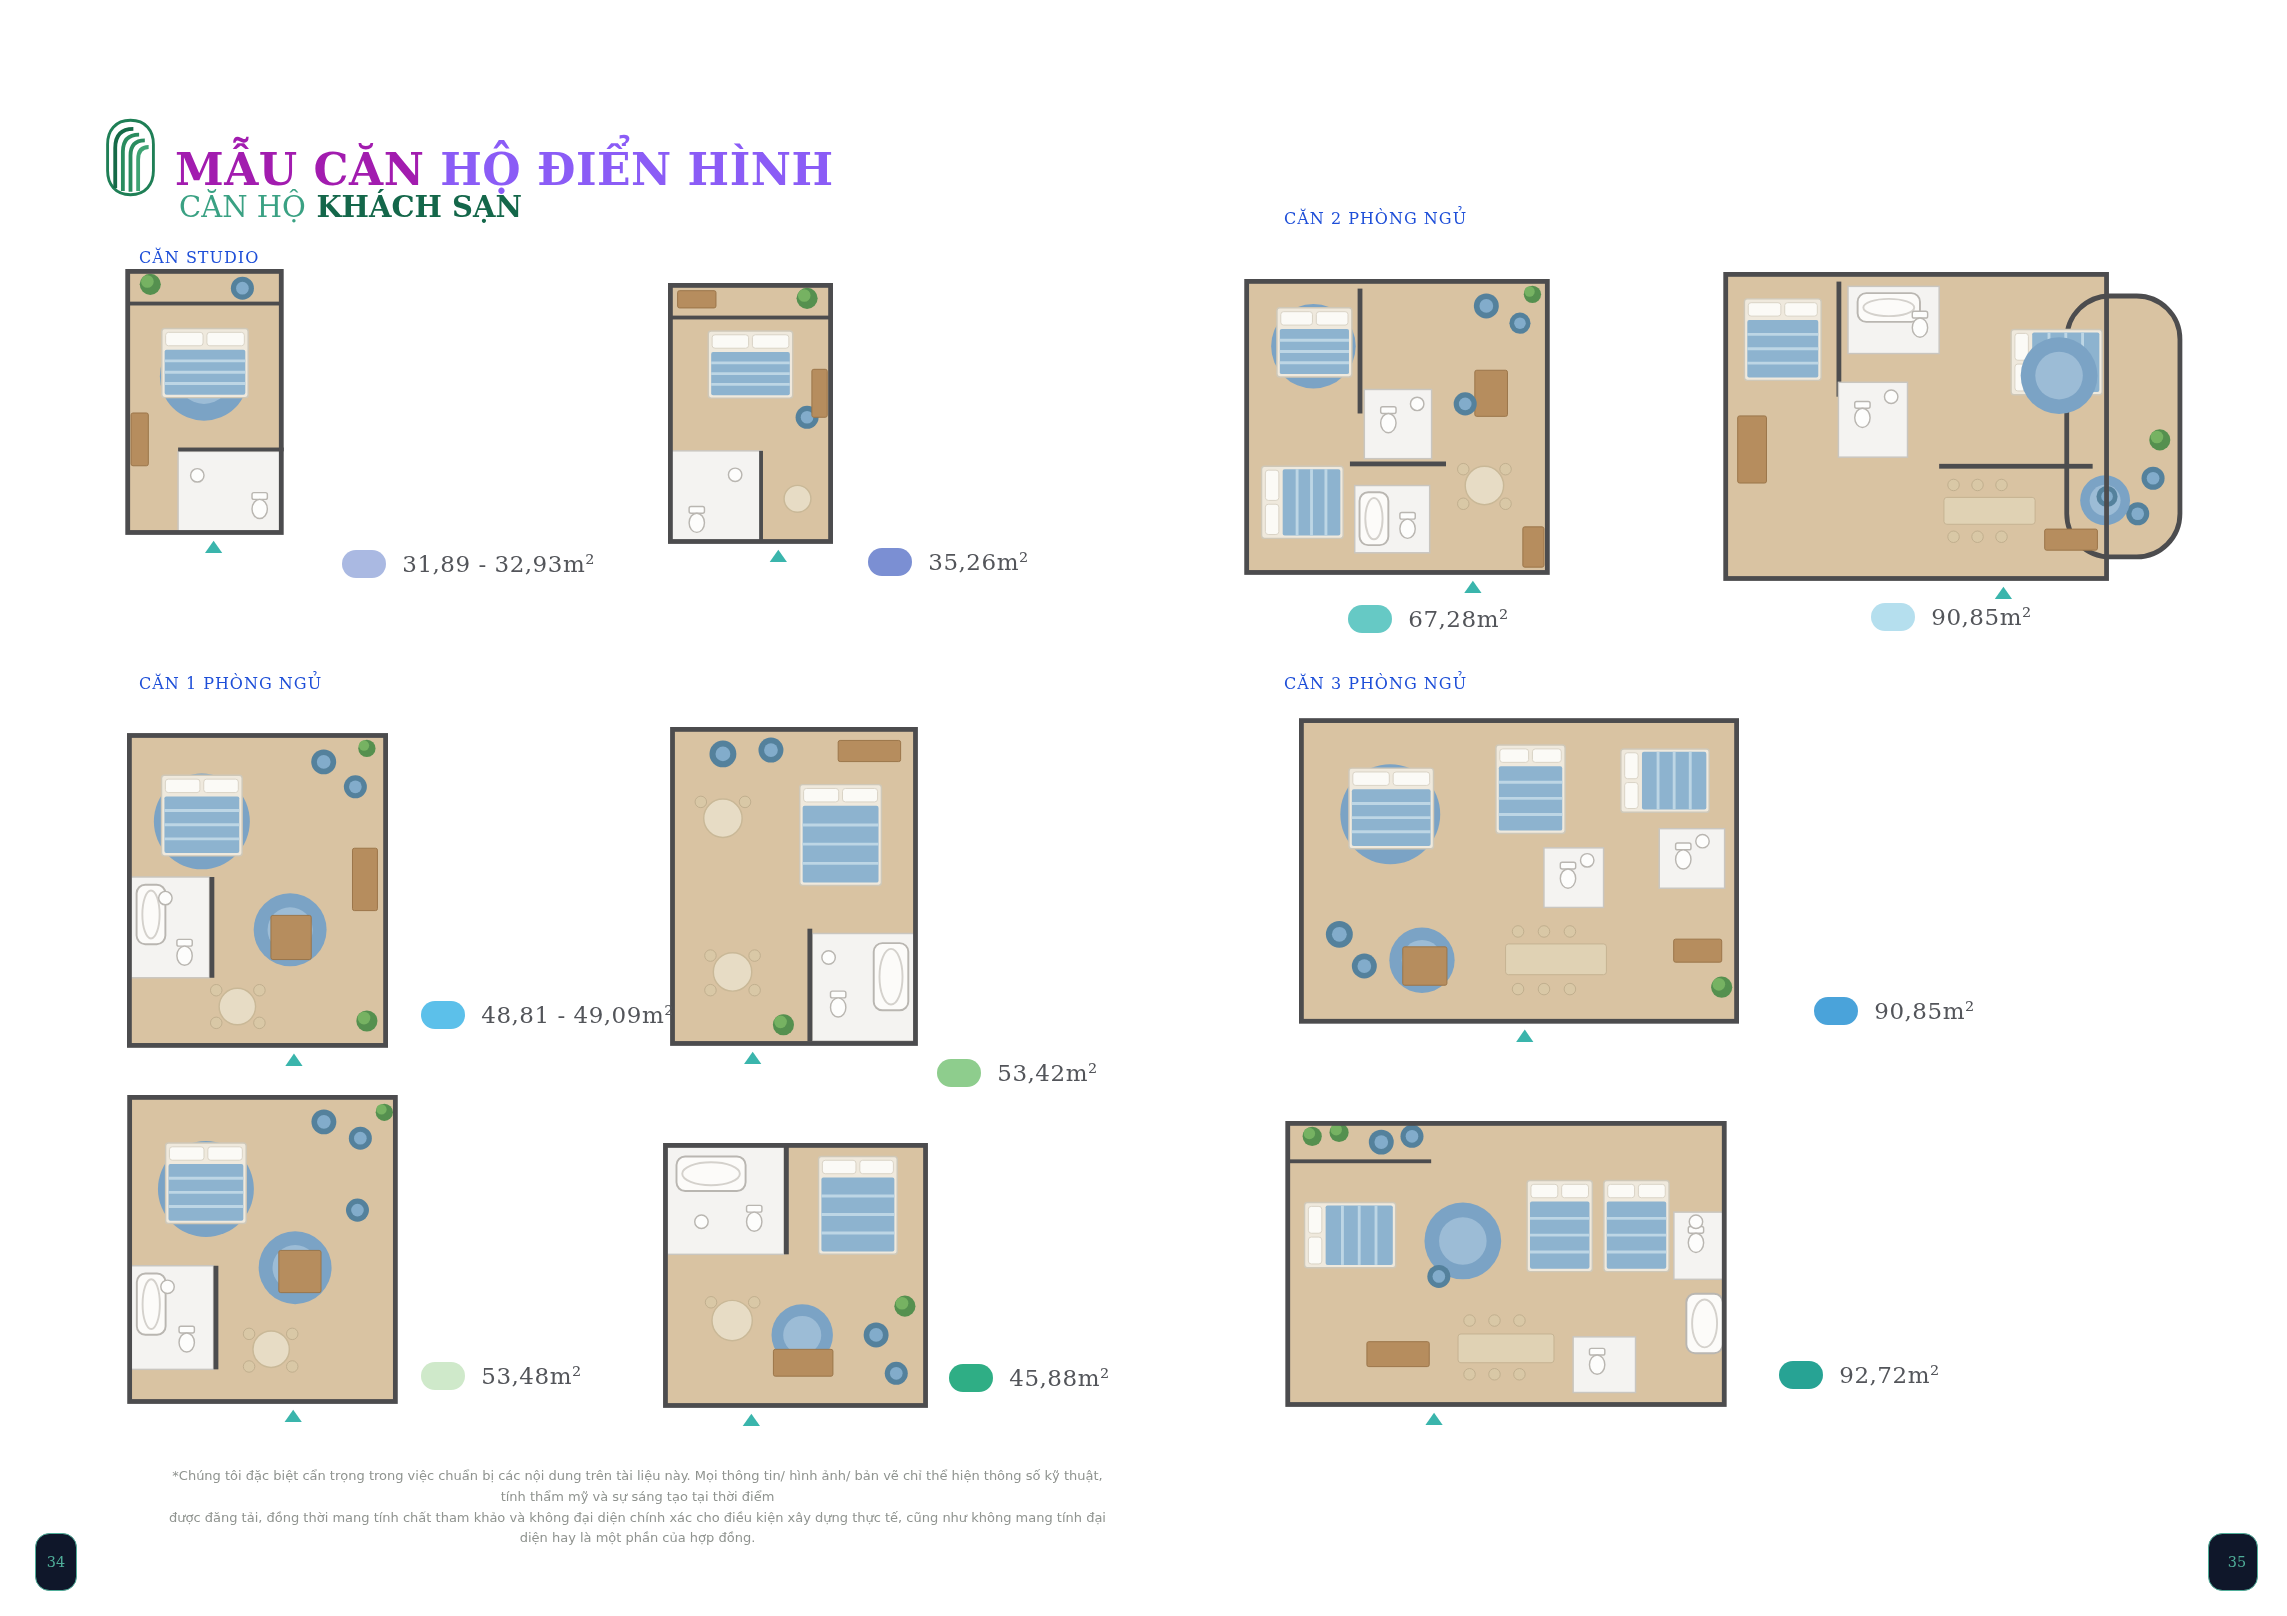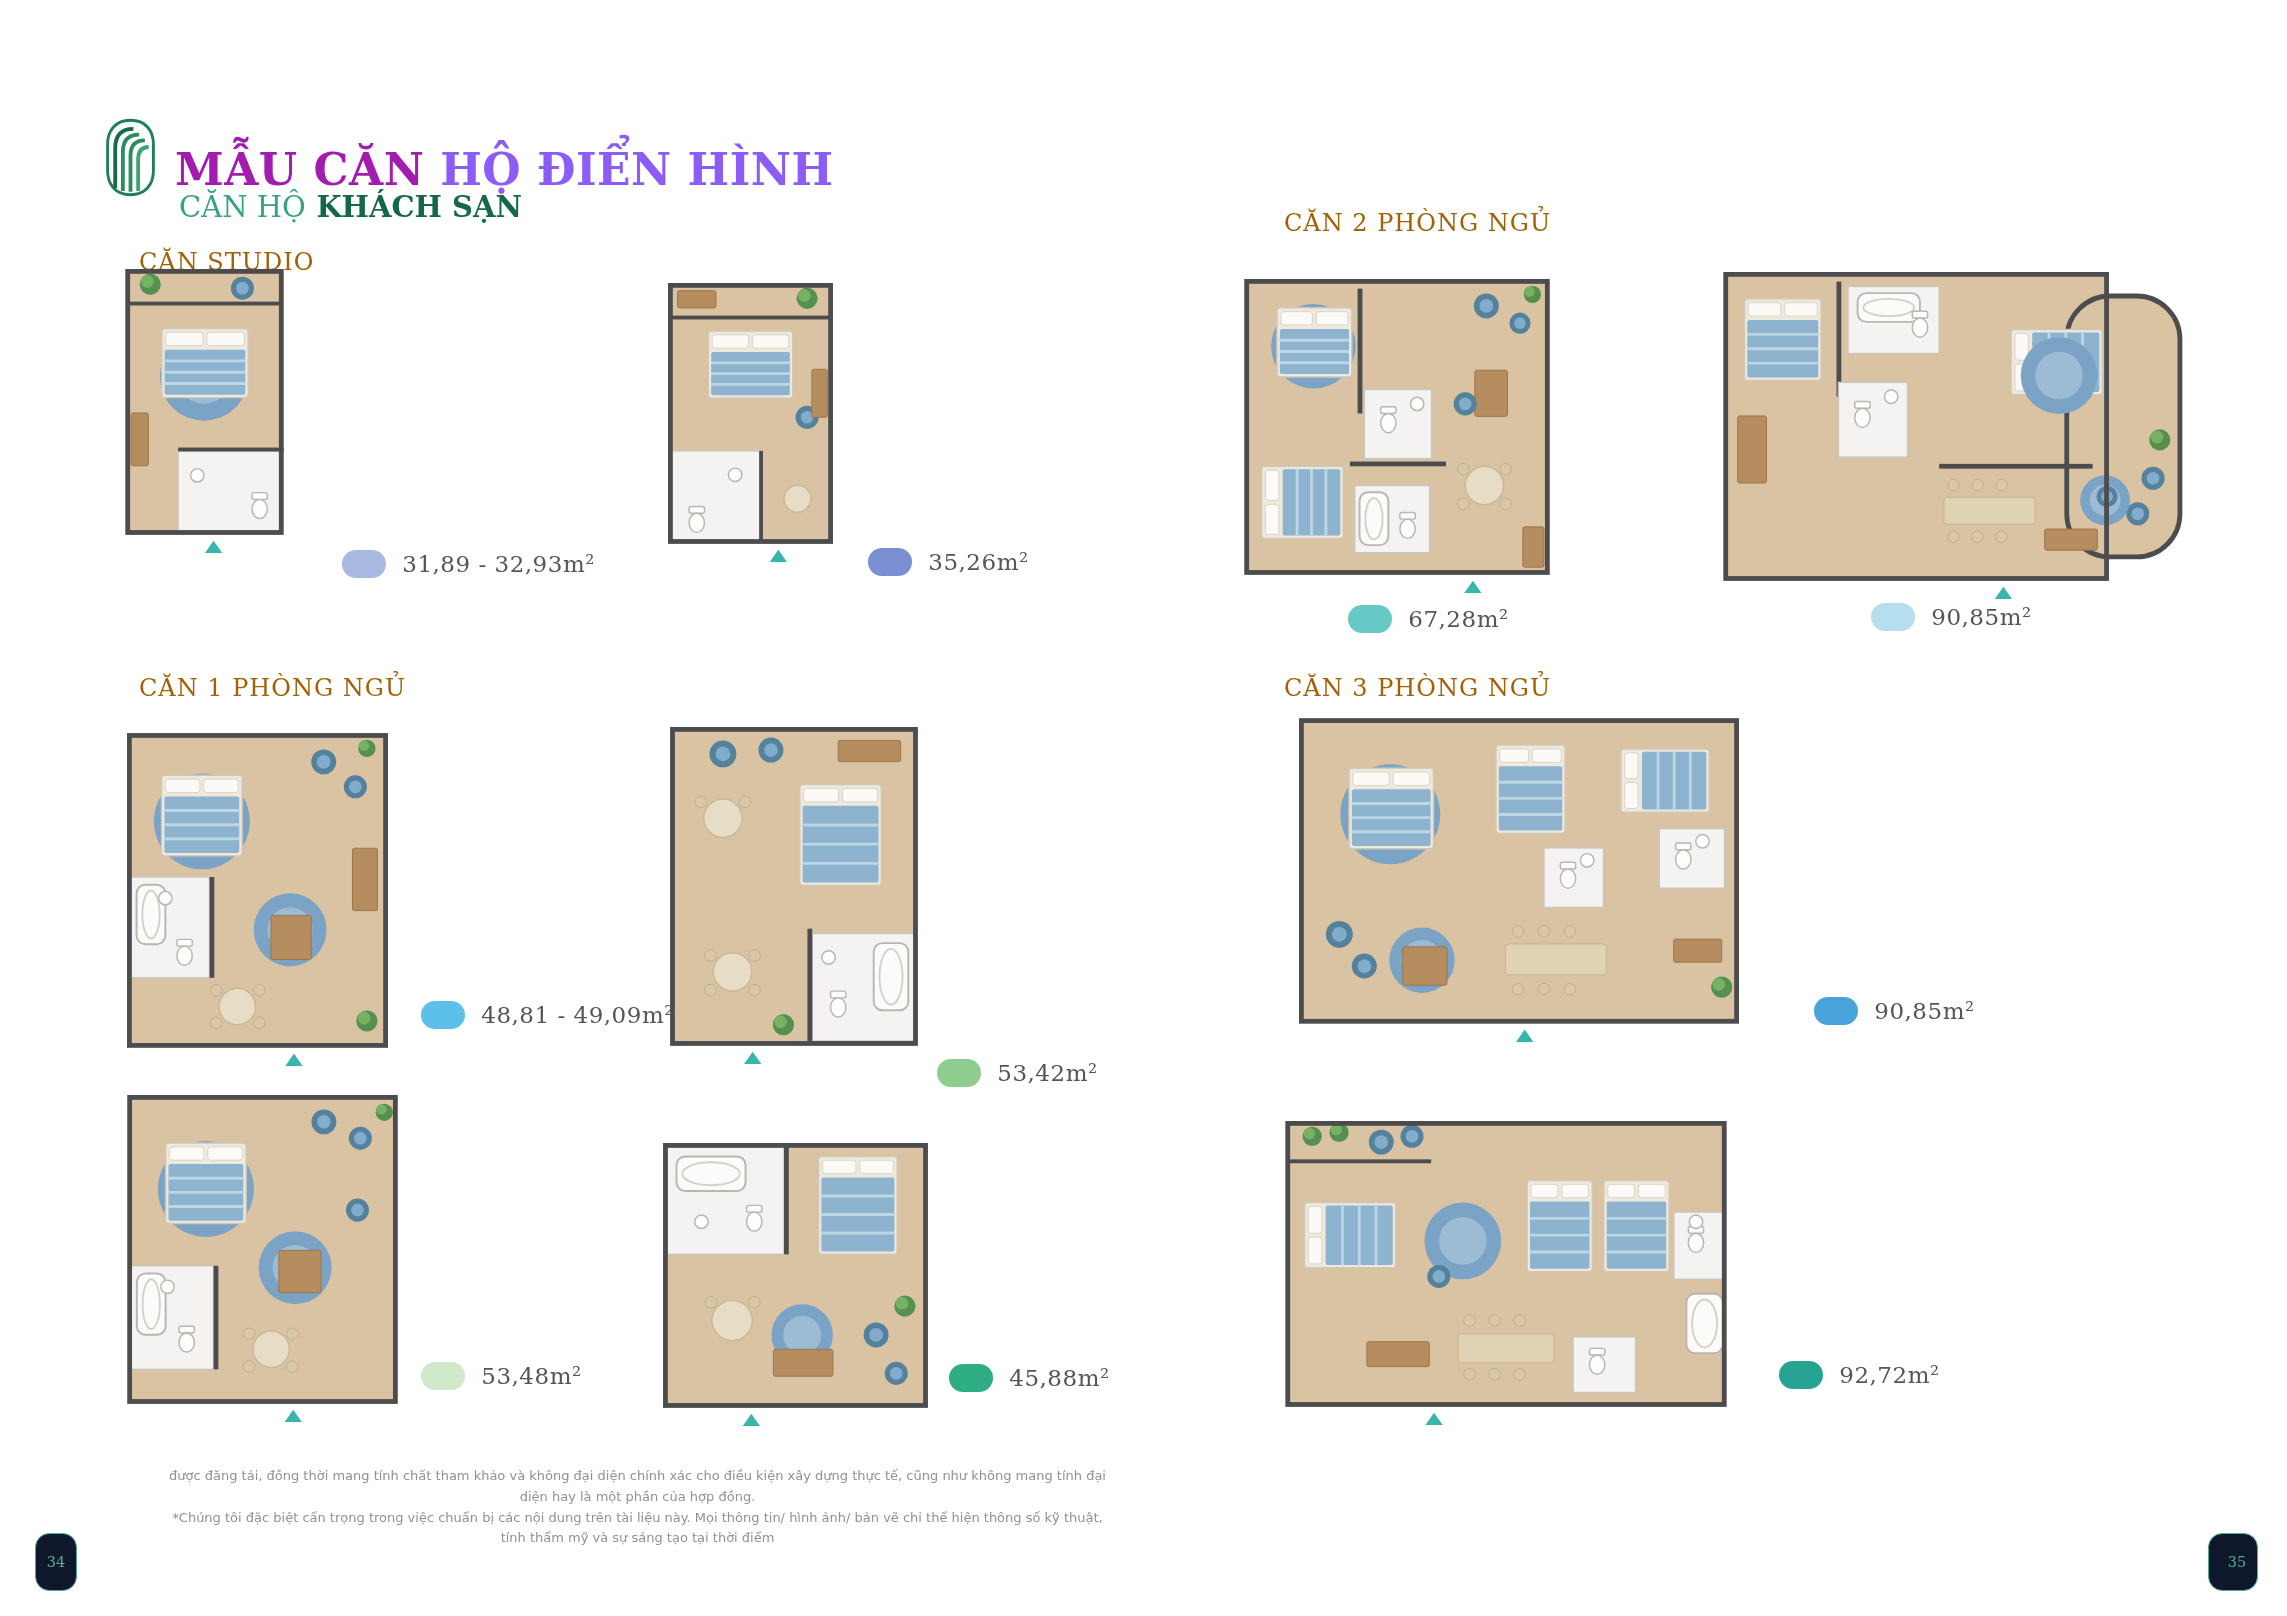--- a/index.html
+++ b/index.html
@@ -9,21 +9,21 @@
   }
   
   .logo{position:absolute;left:99px;top:117px;width:63px;height:81px;}
   .title{position:absolute;left:175px;top:115px;font-size:44px;font-weight:bold;letter-spacing:0.5px;white-space:nowrap;}
   .title .t1{color:#a21caf;text-align:right;}
   .title .t2{color:#8b5cf6;text-align:center;}
   .subtitle{position:absolute;left:179px;top:190px;font-size:29px;white-space:nowrap;}
   .subtitle .s1{color:#3aa183;}
   .subtitle .s2{color:#14674a;font-weight:bold;margin-left:10.6px;}
   
-  .sec-label{position:absolute;font-size:24px;color:#a16207;letter-spacing:1px;white-space:nowrap;}
+  .sec-label{position:absolute;font-size:16px;color:#1d4ed8;letter-spacing:1px;white-space:nowrap;}
   
   .plan{position:absolute;}
   
   .legend{position:absolute;display:flex;align-items:center;gap:16.3px;}
   .legend .pill{width:44px;height:28px;border-radius:14.4px;flex:0 0 auto;}
   .legend .area{font-size:23px;color:#53555a;letter-spacing:0.5px;white-space:nowrap;}
   
   .disclaimer{position:absolute;left:161px;top:1466px;width:953px;text-align:center;
     font-family:"DejaVu Sans",sans-serif;font-size:13px;line-height:1.6;color:#8f938f;}
   .badge{position:absolute;width:40px;height:56px;border:1.9px solid #4fae99;border-radius:14.4px;
@@ -483,18 +483,18 @@
 <div class="legend" style="left:1814px;top:997px;">
   <span class="pill" style="background: rgb(74, 163, 218);"></span>
   <span class="area">90,85m²</span>
 </div>
 <div class="legend" style="left:1779px;top:1361px;">
   <span class="pill" style="background: rgb(39, 163, 148);"></span>
   <span class="area">92,72m²</span>
 </div>
 
 <div class="disclaimer">
+  <div>*Chúng tôi đặc biệt cẩn trọng trong việc chuẩn bị các nội dung trên tài liệu này. Mọi thông tin/ hình ảnh/ bản vẽ chỉ thể hiện thông số kỹ thuật, tính thẩm mỹ và sự sáng tạo tại thời điểm</div>
   <div>được đăng tải, đồng thời mang tính chất tham khảo và không đại diện chính xác cho điều kiện xây dựng thực tế, cũng như không mang tính đại diện hay là một phần của hợp đồng.</div>
-  <div>*Chúng tôi đặc biệt cẩn trọng trong việc chuẩn bị các nội dung trên tài liệu này. Mọi thông tin/ hình ảnh/ bản vẽ chỉ thể hiện thông số kỹ thuật, tính thẩm mỹ và sự sáng tạo tại thời điểm</div>
 </div>
 <div class="badge" style="left:35px;top:1533px;">34</div>
 <div class="badge" style="left:2208px;top:1533px;padding-left:8px;">35</div>
 
 
 </body></html>

